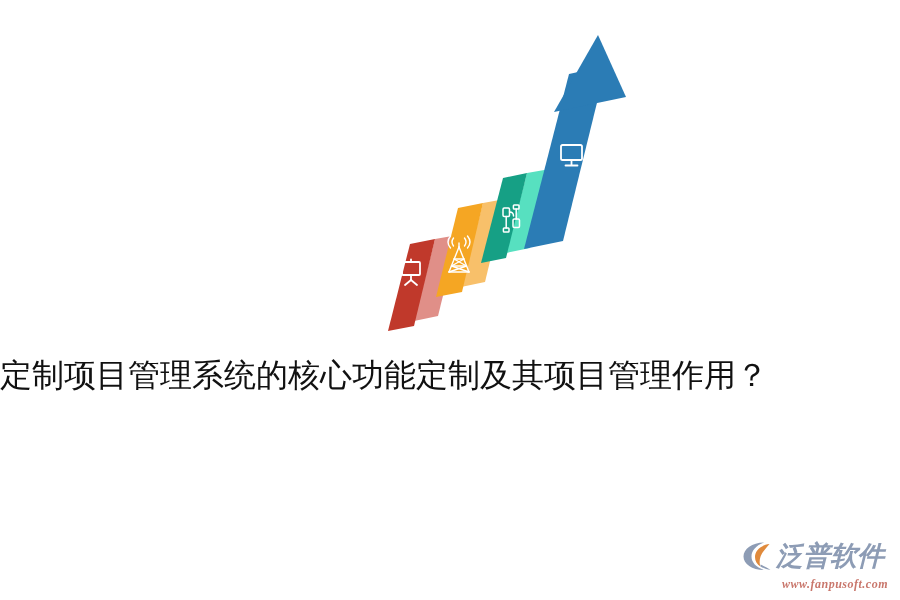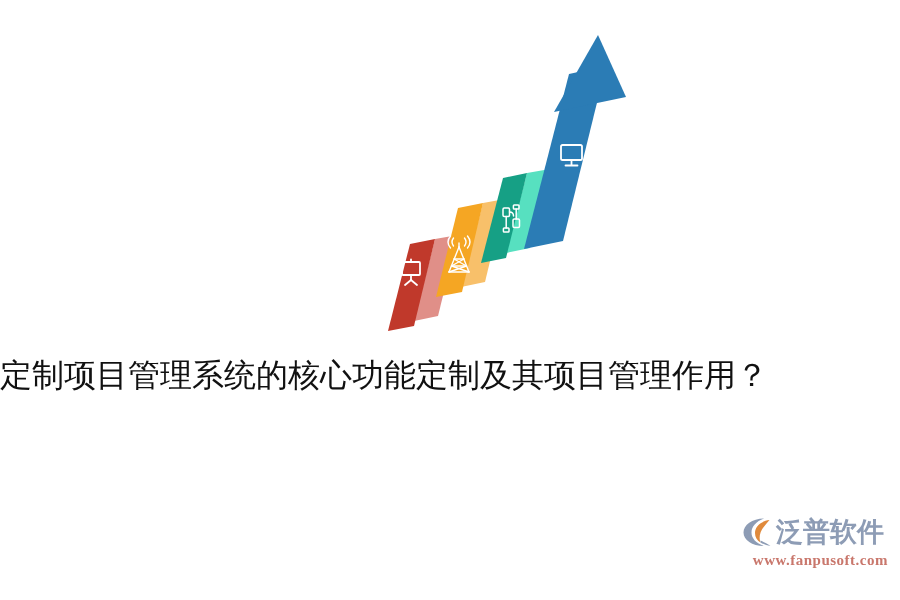--- a/index.html
+++ b/index.html
@@ -50,23 +50,24 @@
     font-weight: 400;
     color: #111111;
     letter-spacing: 0px;
     white-space: nowrap;
   }
 
   
   #brand-logo {
     position: absolute;
     right: 12px;
-    bottom: 30px;
+    bottom: 6px;
     width: 148px;
     height: 56px;
+    font-style: italic;
   }
   #brand-logo .logo-row {
     display: flex;
     align-items: center;
     height: 36px;
   }
   #brand-logo .logo-mark {
     width: 34px;
     height: 34px;
     flex: 0 0 34px;
@@ -76,21 +77,21 @@
     font-family: "DejaVu Sans", "Liberation Sans", sans-serif;
     font-size: 27px;
     font-weight: 700;
     color: #8d9cb5;
     line-height: 34px;
     letter-spacing: 0px;
     white-space: nowrap;
   }
   #brand-logo .logo-url {
     font-family: "Liberation Serif", "DejaVu Serif", serif;
-    font-size: 15px;
+    font-size: 12px;
     font-weight: 700;
     color: #c9776c;
     letter-spacing: 0.5px;
     text-align: right;
     line-height: 18px;
     white-space: nowrap;
     margin-top: 1px;
   }
 </style>
 </head>

